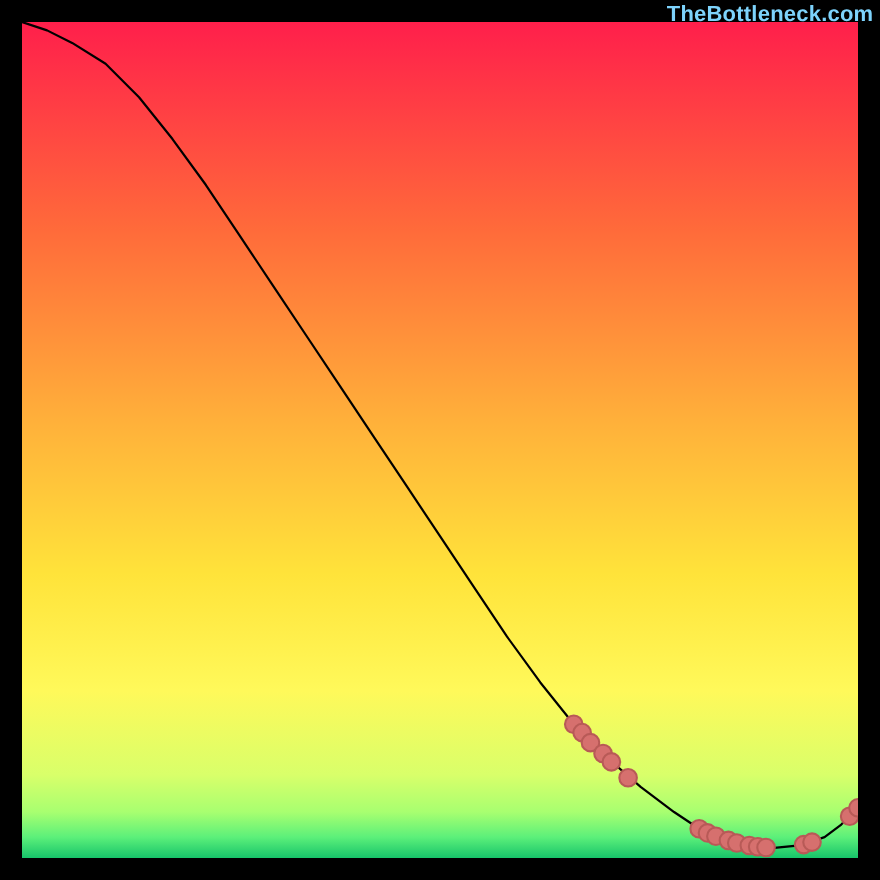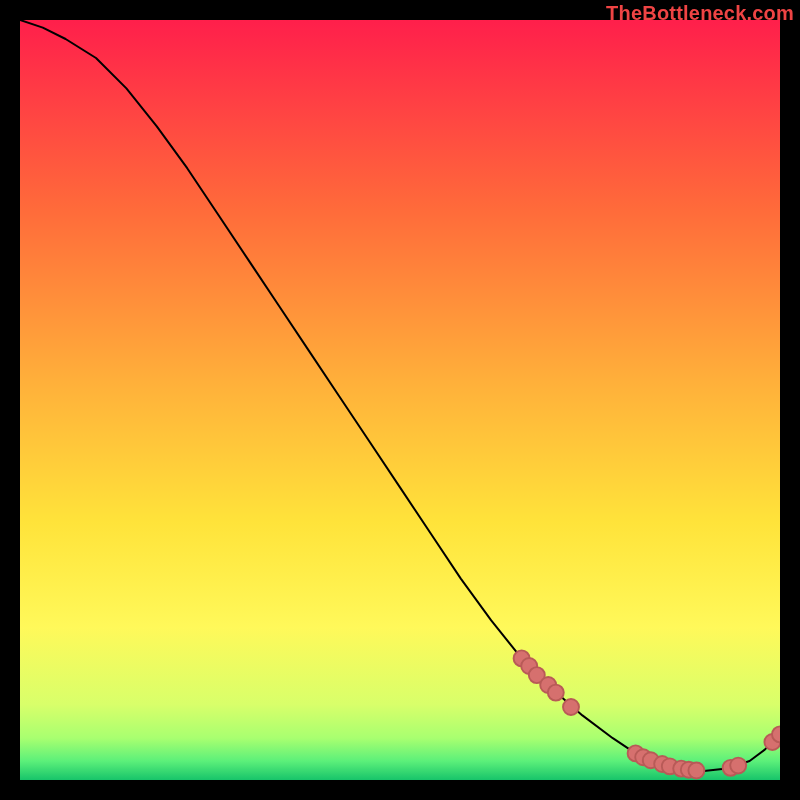--- a/index.html
+++ b/index.html
@@ -34,21 +34,21 @@
     width: 100%; height: 100%;
     pointer-events: none;
   }
   .watermark {
     position: absolute;
     top: 2px;
     right: 6px;
     font-family: Arial, Helvetica, sans-serif;
     font-size: 20px;
     font-weight: 600;
-    color: #ef4444;
+    color: #7dd3fc;
     letter-spacing: 0.2px;
     user-select: none;
   }
 </style>
 </head>
 <body>
 
 <div class="stage">
   <div class="watermark">TheBottleneck.com</div>
   <div class="plot">

